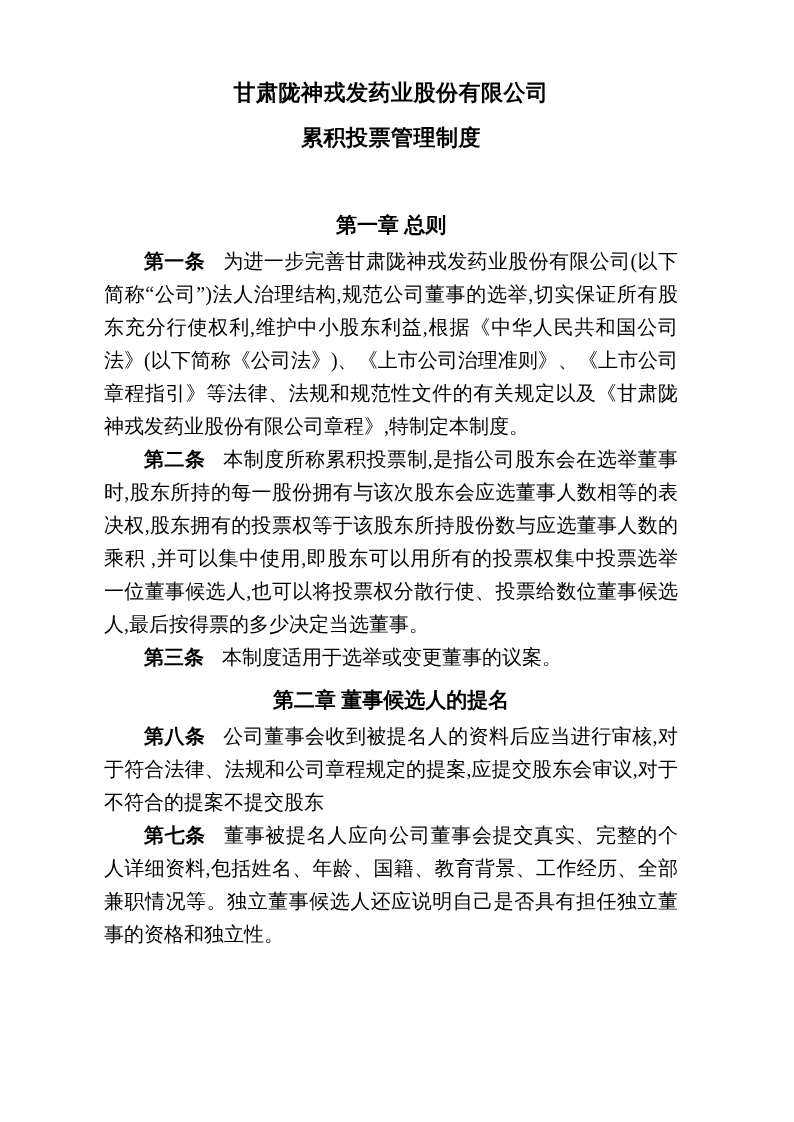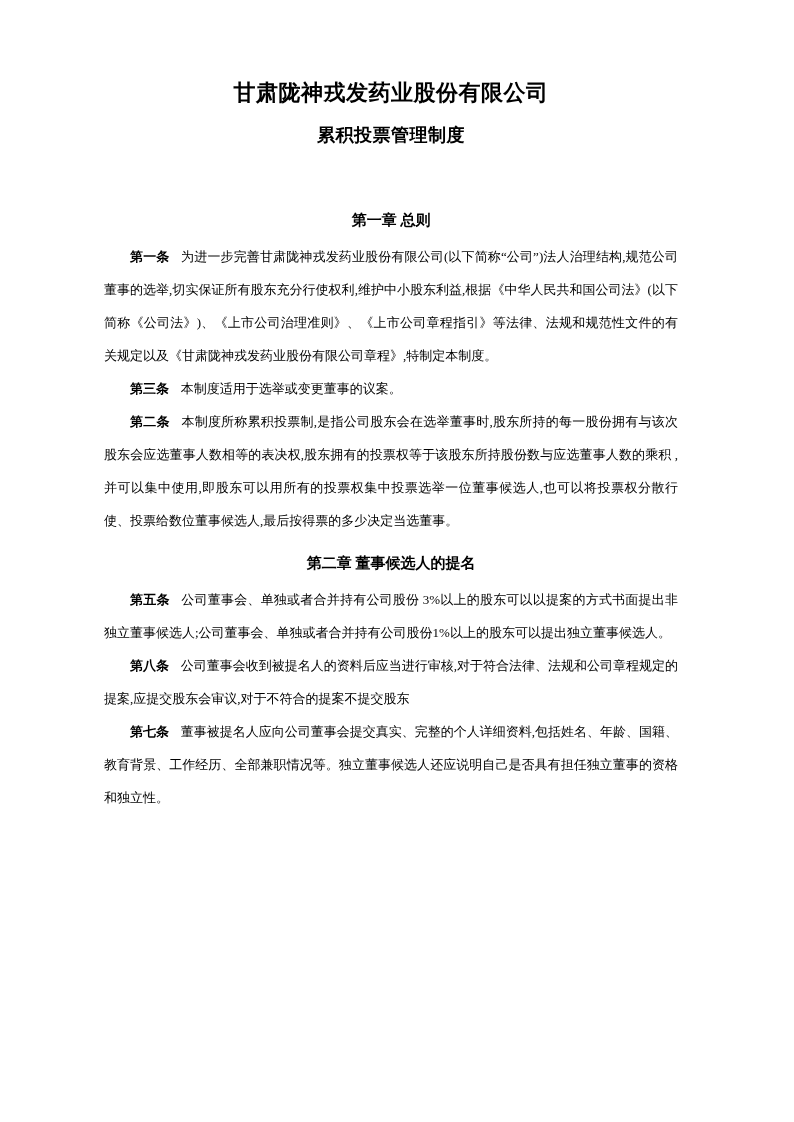--- a/index.html
+++ b/index.html
@@ -19,39 +19,39 @@
   }
   .doc-title {
     text-align: center;
     font-size: 22px;
     font-weight: bold;
     line-height: 1.15;
     letter-spacing: 0.5px;
   }
   .doc-subtitle {
     text-align: center;
-    font-size: 18px;
+    font-size: 22px;
     font-weight: bold;
     line-height: 1.15;
     margin-top: 20px;
     letter-spacing: 0.5px;
   }
   .chapter-heading {
     text-align: center;
-    font-size: 15px;
+    font-size: 21px;
     font-weight: bold;
     line-height: 24px;
     margin-top: 62px;
     margin-bottom: 8px;
   }
   .chapter-heading.second {
     margin-top: 14px;
   }
   p.article {
-    font-size: 13px;
+    font-size: 20px;
     line-height: 33px;
     text-align: justify;
     text-indent: 2em;
     text-justify: inter-ideograph;
   }
   .art-label {
     font-weight: bold;
     margin-right: 0.9em;
   }
 </style>
@@ -60,27 +60,26 @@
 
 <div class="page">
 
   <div class="doc-title">甘肃陇神戎发药业股份有限公司</div>
   <div class="doc-subtitle">累积投票管理制度</div>
 
   <div class="chapter-heading">第一章  总则</div>
 
   <p class="article"><span class="art-label">第一条</span><span>为进一步完善甘肃陇神戎发药业股份有限公司(以下简称“公司”)法人治理结构,规范公司董事的选举,切实保证所有股东充分行使权利,维护中小股东利益,根据《中华人民共和国公司法》(以下简称《公司法》)、《上市公司治理准则》、《上市公司章程指引》等法律、法规和规范性文件的有关规定以及《甘肃陇神戎发药业股份有限公司章程》,特制定本制度。</span></p>
 
+  <p class="article"><span class="art-label">第二条</span><span>本制度所称累积投票制,是指公司股东会在选举董事时,股东所持的每一股份拥有与该次股东会应选董事人数相等的表决权,股东拥有的投票权等于该股东所持股份数与应选董事人数的乘积 ,并可以集中使用,即股东可以用所有的投票权集中投票选举一位董事候选人,也可以将投票权分散行使、投票给数位董事候选人,最后按得票的多少决定当选董事。</span></p>
+
   <p class="article"><span class="art-label">第三条</span><span>本制度适用于选举或变更董事的议案。</span></p>
-
-  <p class="article"><span class="art-label">第二条</span><span>本制度所称累积投票制,是指公司股东会在选举董事时,股东所持的每一股份拥有与该次股东会应选董事人数相等的表决权,股东拥有的投票权等于该股东所持股份数与应选董事人数的乘积 ,并可以集中使用,即股东可以用所有的投票权集中投票选举一位董事候选人,也可以将投票权分散行使、投票给数位董事候选人,最后按得票的多少决定当选董事。</span></p>
 
 
   <div class="chapter-heading second">第二章  董事候选人的提名</div>
 
-  <p class="article"><span class="art-label">第五条</span><span>公司董事会、单独或者合并持有公司股份 3%以上的股东可以以提案的方式书面提出非独立董事候选人;公司董事会、单独或者合并持有公司股份1%以上的股东可以提出独立董事候选人。</span></p>
 
 
   <p class="article"><span class="art-label">第八条</span><span>公司董事会收到被提名人的资料后应当进行审核,对于符合法律、法规和公司章程规定的提案,应提交股东会审议,对于不符合的提案不提交股东</span></p>
 
   <p class="article"><span class="art-label">第七条</span><span>董事被提名人应向公司董事会提交真实、完整的个人详细资料,包括姓名、年龄、国籍、教育背景、工作经历、全部兼职情况等。独立董事候选人还应说明自己是否具有担任独立董事的资格和独立性。</span></p>
 
 </div>
 
 </body></html>

